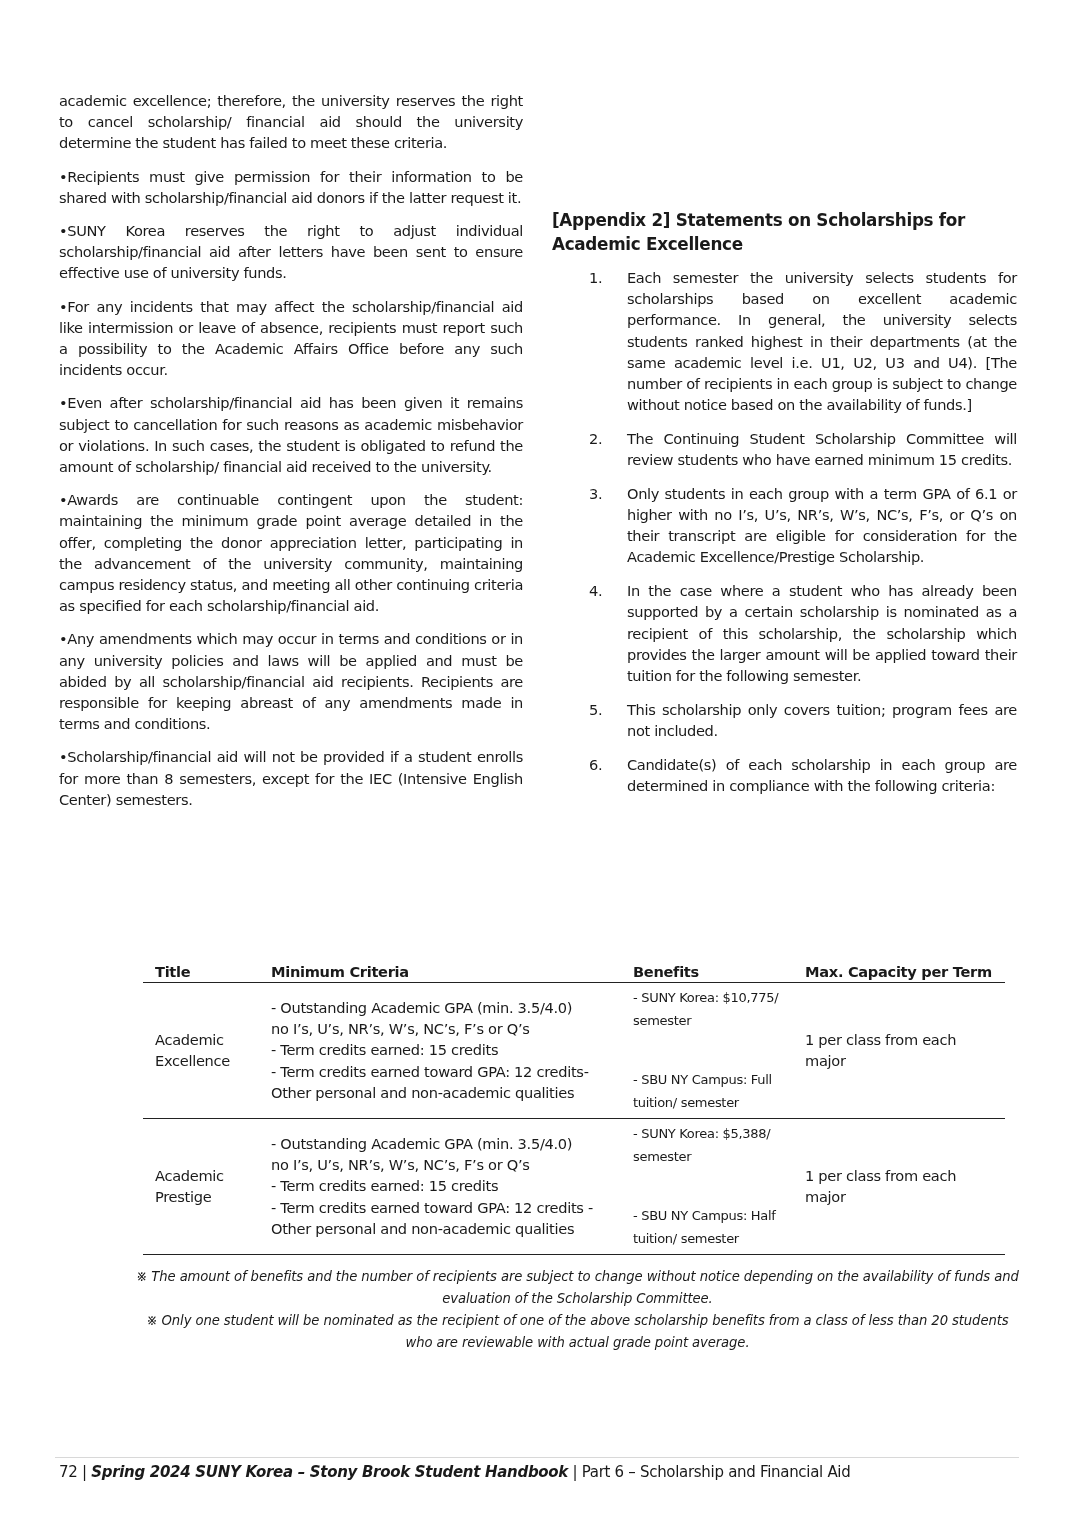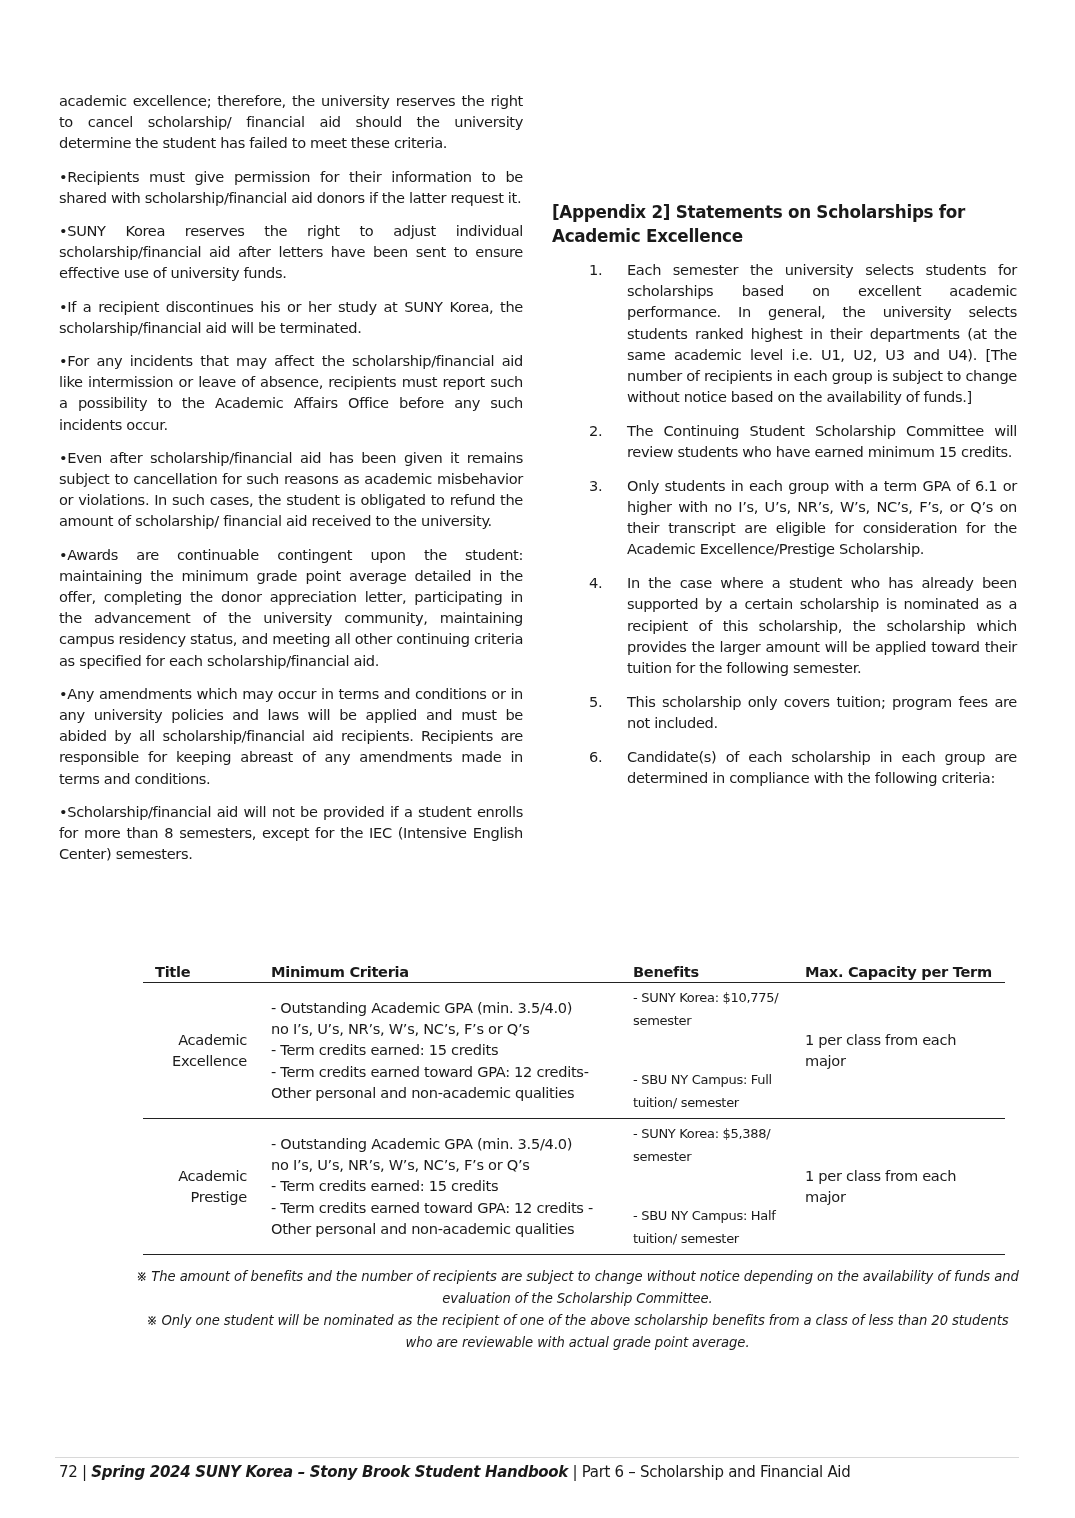--- a/index.html
+++ b/index.html
@@ -15,41 +15,41 @@
     font-size: 14.6px; line-height: 21.2px; text-align: justify;
     letter-spacing: -0.35px;
   }
   .left-col p { margin: 0 0 12px 0; }
 
   
   .right-col {
     position: absolute; left: 552px; top: 192px; width: 465px;
   }
   .appendix-title {
-    margin: 8px 0 11px 0; font-weight: bold; font-size: 16.8px; line-height: 24px;
+    margin: 16px 0 11px 0; font-weight: bold; font-size: 16.8px; line-height: 24px;
     letter-spacing: -0.3px;
   }
   .num-list { margin: 0; padding: 0; list-style: none; }
   .num-list li {
     position: relative; padding-left: 75px; margin-bottom: 12.5px;
     font-size: 14.6px; line-height: 21.2px; text-align: justify; letter-spacing: -0.35px;
   }
   .num-list .num { position: absolute; left: 37px; top: 0; }
 
   
   .sch-table {
     position: absolute; left: 143px; top: 958px; width: 862px;
     border-collapse: collapse; font-size: 14.6px; line-height: 21.2px; letter-spacing: -0.3px;
   }
   .sch-table th {
     text-align: left; font-weight: 600; padding: 2px 12px 0 12px; height: 22px;
     border-bottom: 1.3px solid #222; vertical-align: bottom;
   }
   .sch-table td { padding: 3px 12px 4px 12px; vertical-align: middle; border-bottom: 1.3px solid #222; }
-  .sch-table td.title-cell { width: 92px; text-align: right; }
+  .sch-table td.title-cell { width: 92px; }
   .sch-table td.criteria-cell { width: 338px; vertical-align: middle; }
   .sch-table td.benefit-cell { width: 148px; vertical-align: top; }
   .sch-table td.cap-cell { vertical-align: middle; }
   .crit-line { display: block; }
   .benefit-block { display: block; margin: 0 0 8px 0; font-size: 13px; line-height: 23px; }
   .benefit-block:last-child { margin-bottom: 0; margin-top: 36px; }
   .col-title { width: 92px; }
   .col-crit { width: 338px; }
   .col-ben { width: 148px; }
 
@@ -72,21 +72,20 @@
 </style>
 </head>
 <body>
 
 <div class="page">
 
   <div class="left-col">
     <p>academic excellence; therefore, the university reserves the right to cancel scholarship/ financial aid should the university determine the student has failed to meet these criteria.</p>
     <p>•Recipients must give permission for their information to be shared with scholarship/financial aid donors if the latter request it.</p>
     <p>•SUNY Korea reserves the right to adjust individual scholarship/financial aid after letters have been sent to ensure effective use of university funds.</p>
-    <p>•If a recipient discontinues his or her study at SUNY Korea, the scholarship/financial aid will be terminated.</p>
     <p>•For any incidents that may affect the scholarship/financial aid like intermission or leave of absence, recipients must report such a possibility to the Academic Affairs Office before any such incidents occur.</p>
     <p>•Even after scholarship/financial aid has been given it remains subject to cancellation for such reasons as academic misbehavior or violations. In such cases, the student is obligated to refund the amount of scholarship/ financial aid received to the university.</p>
     <p>•Awards are continuable contingent upon the student: maintaining the minimum grade point average detailed in the offer, completing the donor appreciation letter, participating in the advancement of the university community, maintaining campus residency status, and meeting all other continuing criteria as specified for each scholarship/financial aid.</p>
     <p>•Any amendments which may occur in terms and conditions or in any university policies and laws will be applied and must be abided by all scholarship/financial aid recipients. Recipients are responsible for keeping abreast of any amendments made in terms and conditions.</p>
     <p>•Scholarship/financial aid will not be provided if a student enrolls for more than 8 semesters, except for the IEC (Intensive English Center) semesters.</p>
   </div>
 
   <div class="right-col">
     <h2 class="appendix-title">[Appendix 2] Statements on Scholarships for Academic Excellence</h2>
     <ol class="num-list">

